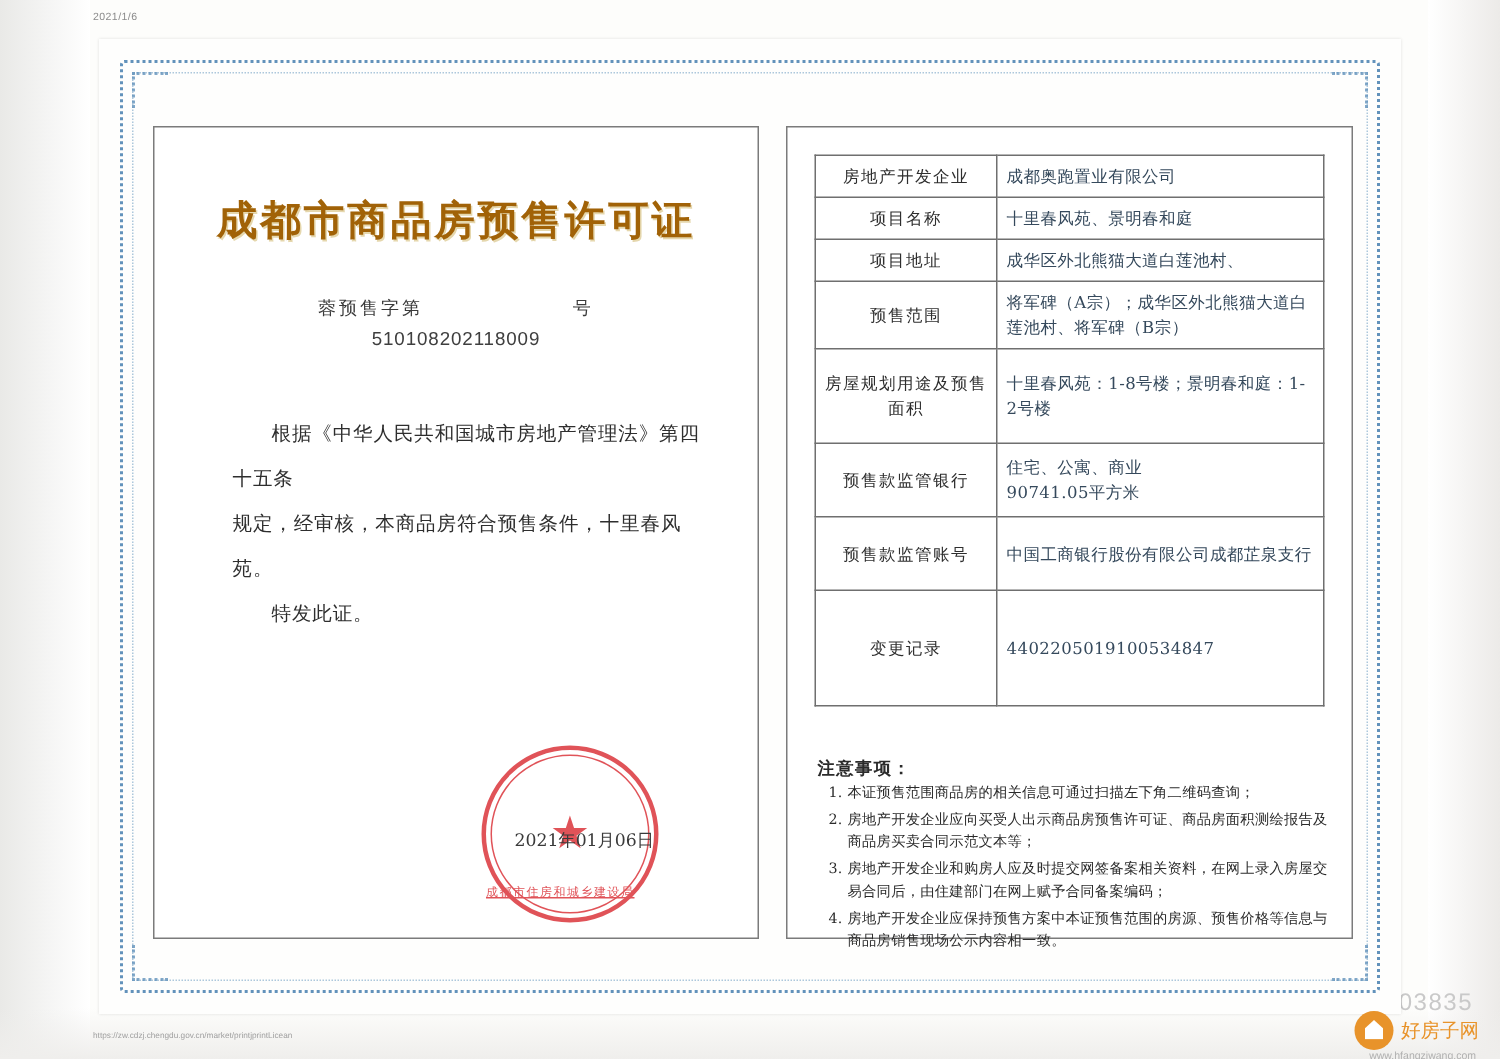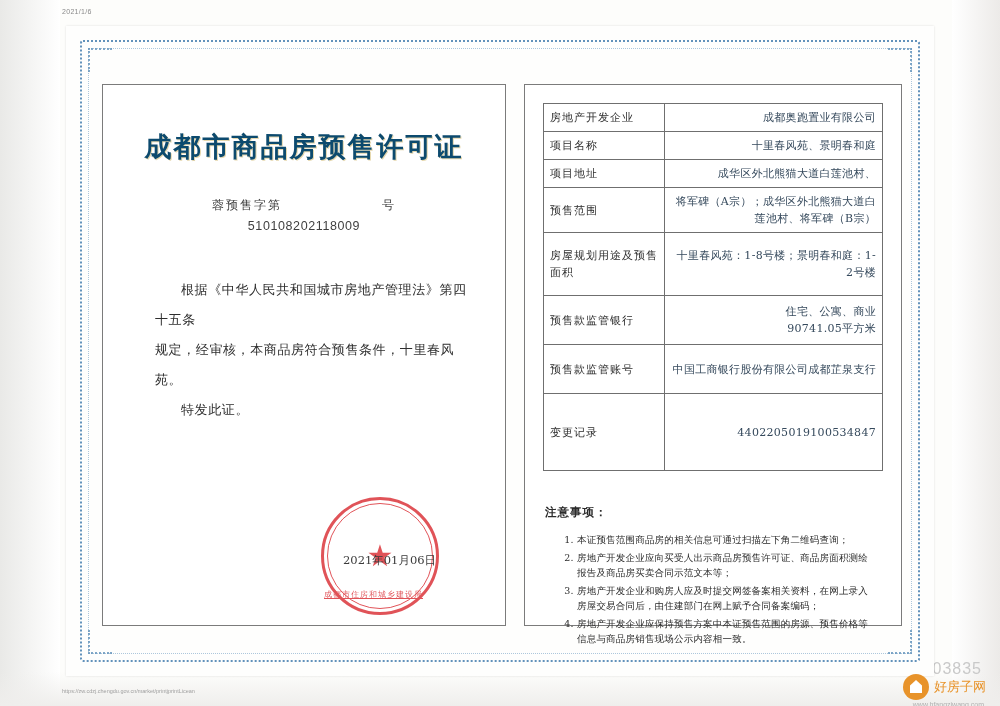--- a/index.html
+++ b/index.html
@@ -108,21 +108,21 @@
 
   
   .cert-title {
     position: absolute;
     left: 0; right: 0; top: 44px;
     text-align: center;
     font-family: "DejaVu Serif", serif;
     font-weight: bold;
     font-size: 27px;
     letter-spacing: 2px;
-    color: #0c4a6e;
+    color: #a16207;
     text-shadow: 1px 1px 0 rgba(180,140,20,0.35);
   }
 
   .serial-row {
     position: absolute;
     left: 0; right: 0; top: 112px;
     text-align: center;
     font-size: 12px;
     color: #3a3a3a;
     font-family: "DejaVu Serif", serif;
@@ -212,43 +212,44 @@
   .info-table td {
     border: 1px solid #6f6f6f;
     font-size: 11px;
     color: #2e2e2e;
     padding: 5px 6px;
     vertical-align: middle;
     line-height: 17px;
   }
   .info-table td.key {
     width: 108px;
+    text-align: center;
     letter-spacing: 1px;
   }
   .info-table td.val {
-    text-align: right;
+    text-align: left;
     color: #35495c;
     letter-spacing: 0.3px;
   }
 
   
   .notes {
     position: absolute;
     left: 20px; right: 14px; top: 420px;
     font-family: "DejaVu Serif", serif;
     color: #2b2b2b;
   }
   .notes-title {
     font-size: 11.5px;
     font-weight: bold;
     letter-spacing: 1px;
     margin-bottom: 1px;
   }
   .notes ol {
-    margin: 12px;
+    margin: 0;
     padding-left: 20px;
   }
   .notes li {
     font-size: 9.5px;
     line-height: 15px;
     margin-bottom: 3px;
     letter-spacing: 0.2px;
   }
 
   

